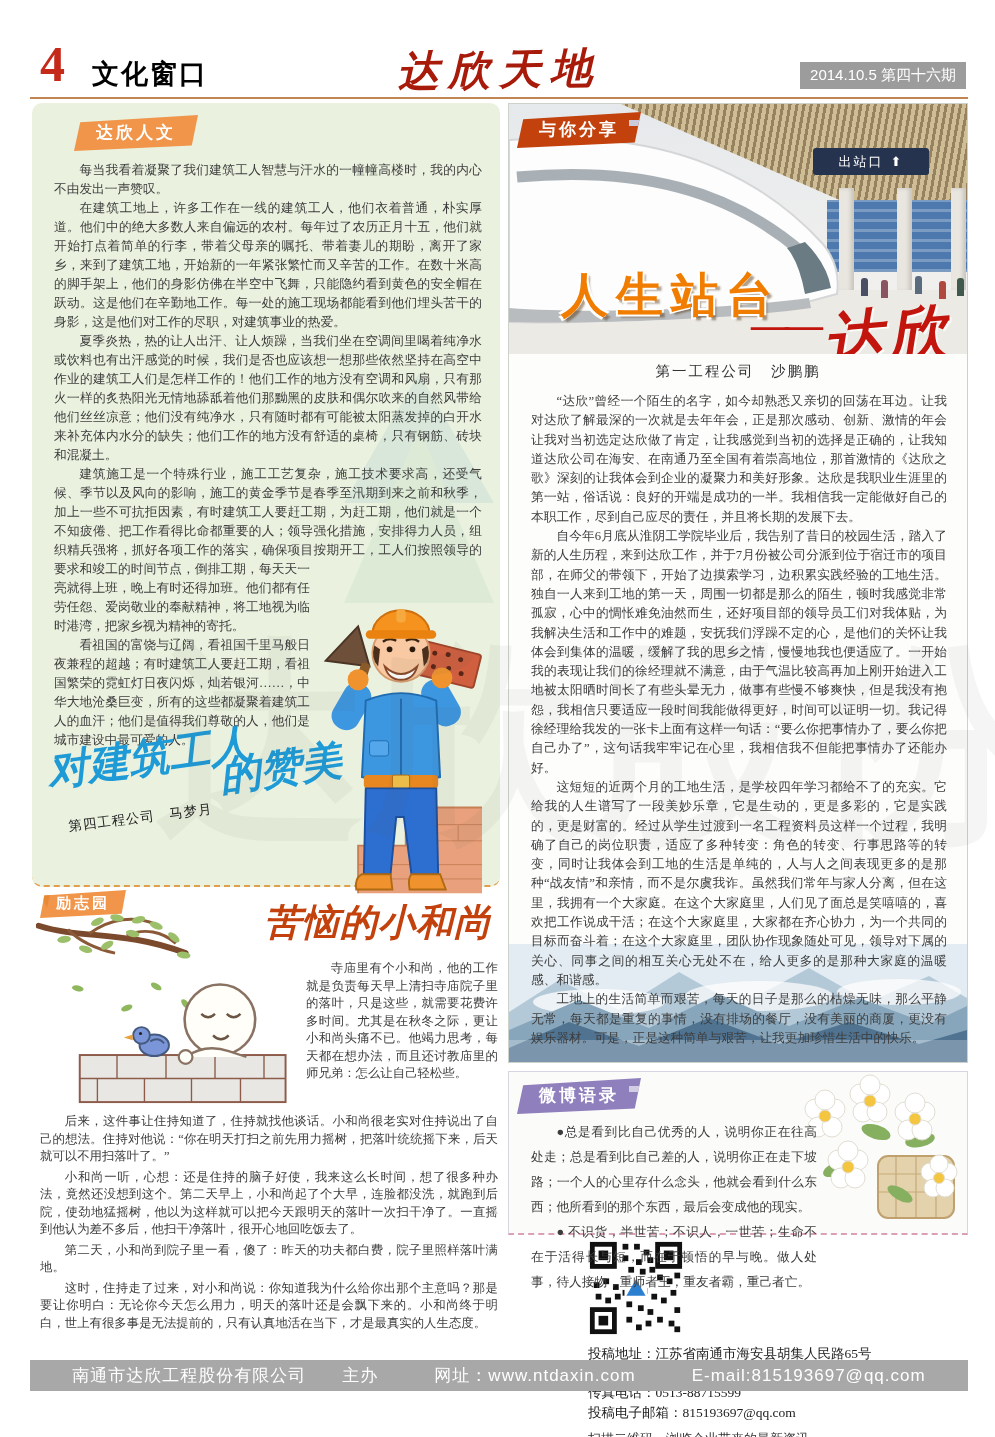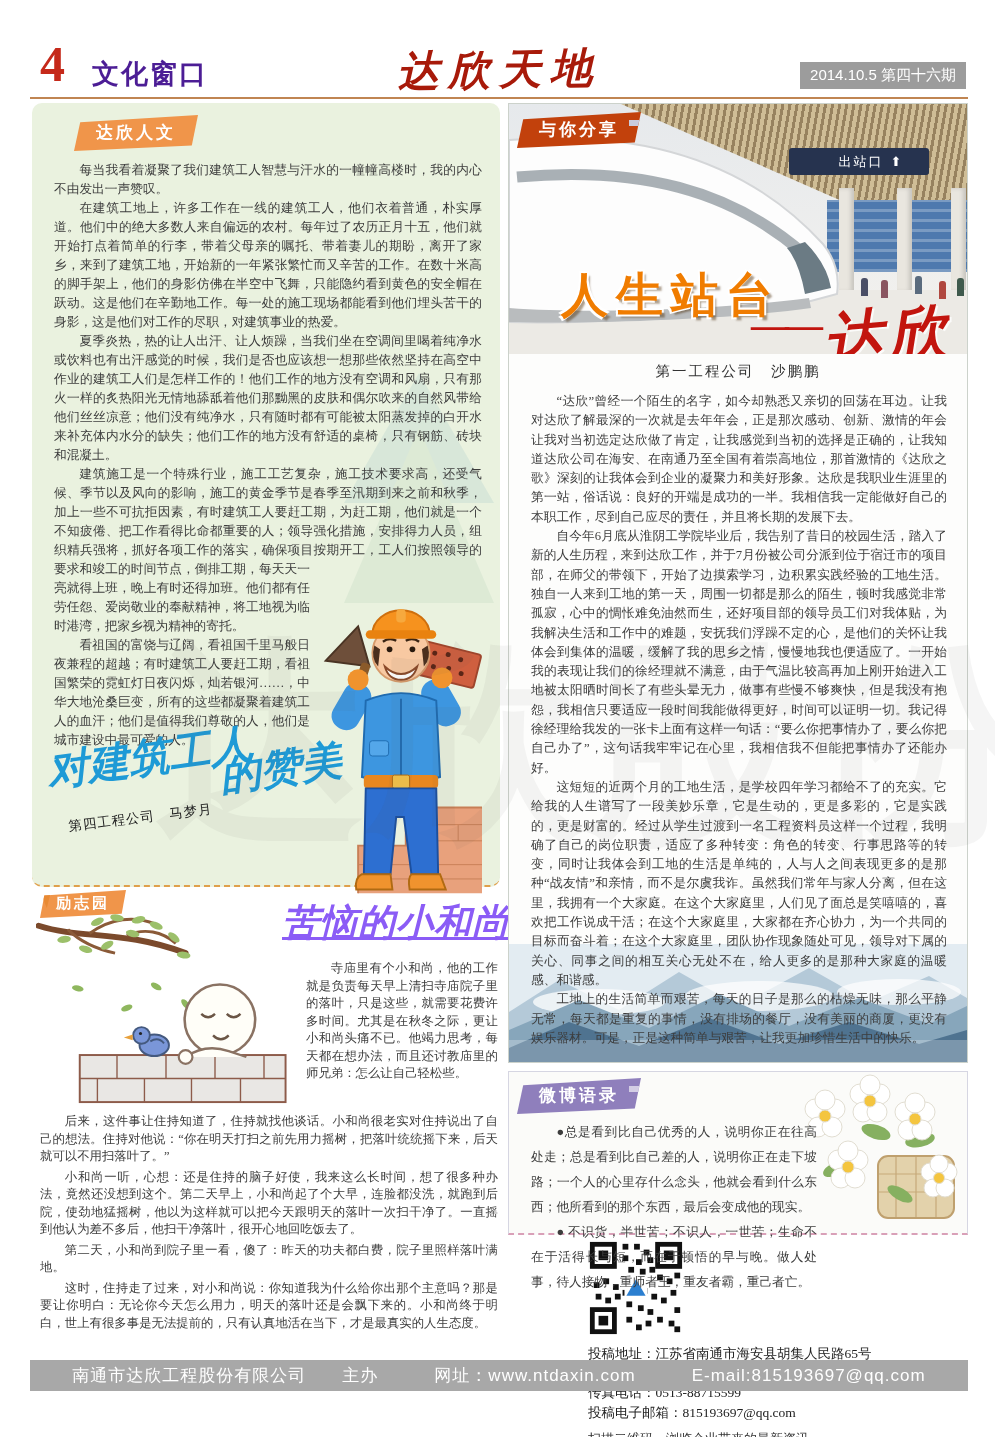--- a/index.html
+++ b/index.html
@@ -3,21 +3,21 @@
 <meta charset="utf-8">
 <style>
   html,body{margin:0;padding:0;}
   body{width:995px;height:1437px;position:relative;background:#fff;overflow:hidden;
        font-family:"Liberation Serif","DejaVu Serif",serif;}
 
   
   .hdr{position:absolute;left:30px;top:40px;width:938px;height:56px;}
   .pageno{position:absolute;left:10px;top:-4px;font-family:"Liberation Serif",serif;
           font-size:50px;font-weight:bold;color:#c5291a;line-height:56px;}
-  .sect{position:absolute;left:62px;top:16px;font-size:27px;font-weight:bold;color:#4c1d95;
+  .sect{position:absolute;left:62px;top:16px;font-size:27px;font-weight:bold;color:#000000;
         letter-spacing:2px;font-family:"Liberation Serif",serif;}
   .masthead{position:absolute;left:0;right:0;top:2px;text-align:center;font-size:42px;
         font-weight:bold;font-style:italic;color:#a81a0a;letter-spacing:9px;
         font-family:"DejaVu Serif",serif;transform:rotate(-1deg);}
   .issue{position:absolute;right:2px;top:22px;background:#9c9c9c;color:#fff;
         font-family:"Liberation Sans",sans-serif;font-size:15px;padding:4px 10px;}
   .hdr-rule{position:absolute;left:30px;top:97px;width:938px;border-top:2px solid #c08552;}
 
   
   .tag{position:absolute;color:#fff;font-family:"Liberation Sans",sans-serif;font-weight:bold;
@@ -47,43 +47,43 @@
         font-family:"DejaVu Serif",serif;font-weight:bold;font-style:italic;
         font-size:41px;transform:rotate(-8deg);line-height:1;}
   .callig-title .t2{display:block;margin:-12px 0 0 170px;}
   .callig-byline{position:absolute;left:36px;top:706px;z-index:3;font-size:13.5px;color:#222;
         transform:rotate(-7deg);letter-spacing:1px;}
   .tri-mark{position:absolute;right:6px;top:270px;opacity:.16;z-index:1;}
 
   
   .story{position:absolute;left:36px;top:890px;width:464px;height:470px;}
   .story-illu{position:absolute;left:0px;top:20px;width:260px;height:196px;z-index:1;}
-  .story-title{position:absolute;left:246px;top:8px;font-size:37px;font-weight:bold;
-        font-style:italic;color:#8b5cf6;font-family:"DejaVu Serif",serif;
-        letter-spacing:1px;white-space:nowrap;text-decoration:underline;}
+  .story-title{position:absolute;left:228px;top:8px;font-size:37px;font-weight:bold;
+        font-style:italic;color:#c2410c;font-family:"DejaVu Serif",serif;
+        letter-spacing:1px;white-space:nowrap;}
   .story-text{position:absolute;left:4px;right:2px;top:70px;}
   .story p{font-size:12.4px;line-height:17.5px;margin:0 0 3px;}
   .story p.beside{margin-left:266px;min-height:150px;}
 
   
   .share-panel{position:absolute;left:508px;top:103px;width:460px;height:960px;
         background:#fdfdfc;border:1px solid #ccd2cb;box-sizing:border-box;}
   .photo{position:absolute;left:0;top:0;right:0;height:250px;overflow:hidden;
         background:linear-gradient(#e6e9ec,#f4f2ee);}
   .ceiling{position:absolute;left:112px;right:0;top:0;height:152px;
         background:repeating-linear-gradient(100deg,#cfbd96 0 4px,#97825f 4px 7px);
         clip-path:polygon(0 0,100% 0,100% 100%);}
   .glass{position:absolute;left:318px;top:96px;width:142px;height:72px;background:#4e79ae;
         background-image:repeating-linear-gradient(0deg,rgba(255,255,255,.25) 0 3px,transparent 3px 10px);}
   .pillar{position:absolute;top:84px;width:15px;height:104px;background:#e9e6df;box-shadow:inset -3px 0 4px rgba(0,0,0,.15);}
   .platform{position:absolute;left:0;bottom:0;right:0;height:64px;background:#eceae5;}
   .train{position:absolute;left:0;top:18px;}
   .exit-sign{position:absolute;right:38px;top:44px;width:116px;height:27px;background:#26334f;
         border-radius:3px;color:#fff;font-family:"Liberation Sans",sans-serif;font-size:13px;
-        display:flex;align-items:center;justify-content:center;gap:7px;letter-spacing:2px;padding-left:24px;}
+        display:flex;align-items:center;justify-content:center;gap:7px;letter-spacing:2px;}
   .person{position:absolute;width:7px;height:18px;border-radius:3px 3px 0 0;}
   .photo-title{position:absolute;left:52px;top:160px;font-family:"Liberation Sans",sans-serif;
         font-weight:bold;font-size:47px;color:#f07c00;letter-spacing:8px;z-index:3;
         text-shadow:-2px -2px 0 #fff,2px -2px 0 #fff,-2px 2px 0 #fff,3px 3px 2px rgba(70,40,0,.45);}
   .brand-line{position:absolute;left:242px;top:192px;z-index:3;white-space:nowrap;}
   .brand-dash{font-size:38px;font-weight:bold;color:#c2150e;letter-spacing:-4px;vertical-align:18px;}
   .brand{display:inline-block;font-size:60px;font-weight:bold;font-style:italic;color:#c2150e;
         font-family:"DejaVu Serif",serif;transform:rotate(-5deg);letter-spacing:4px;
         text-shadow:2px 2px 0 rgba(255,255,255,.8);}
   .share-byline{position:absolute;left:0;right:0;top:258px;text-align:center;font-size:14.5px;

